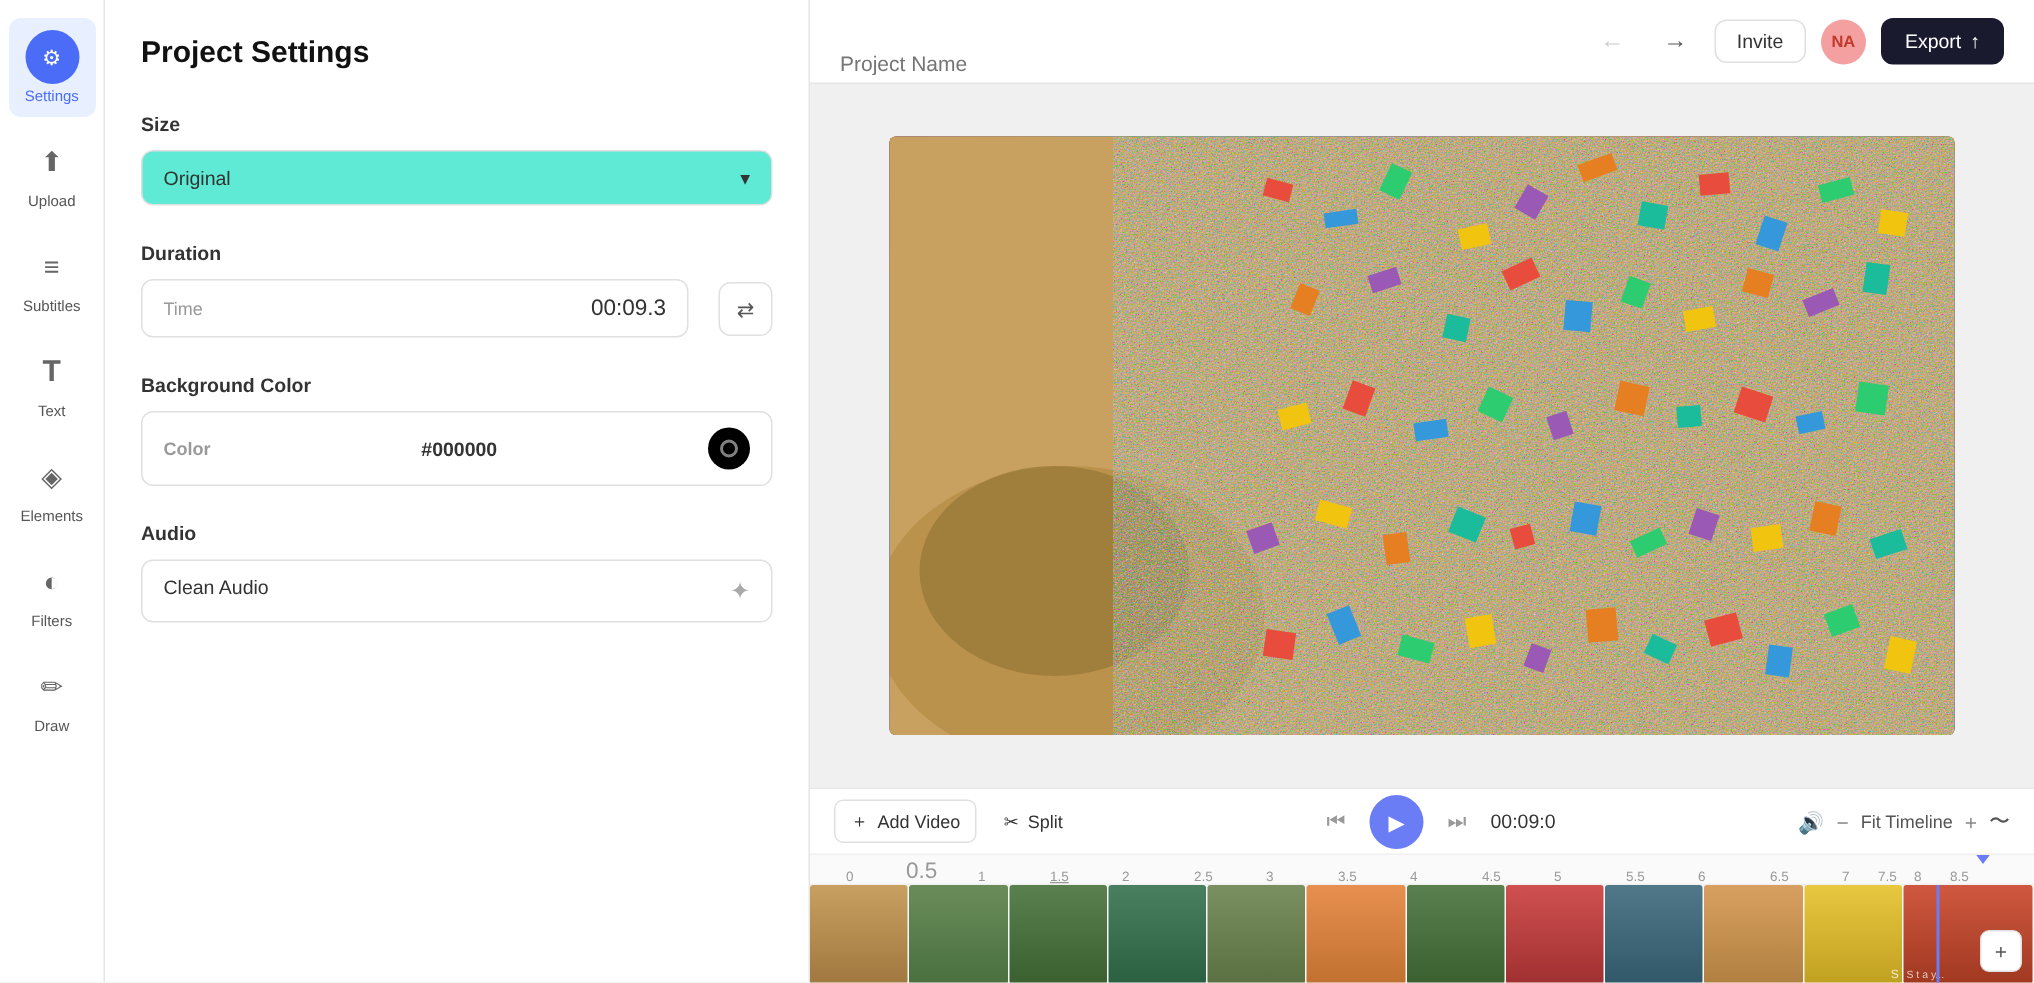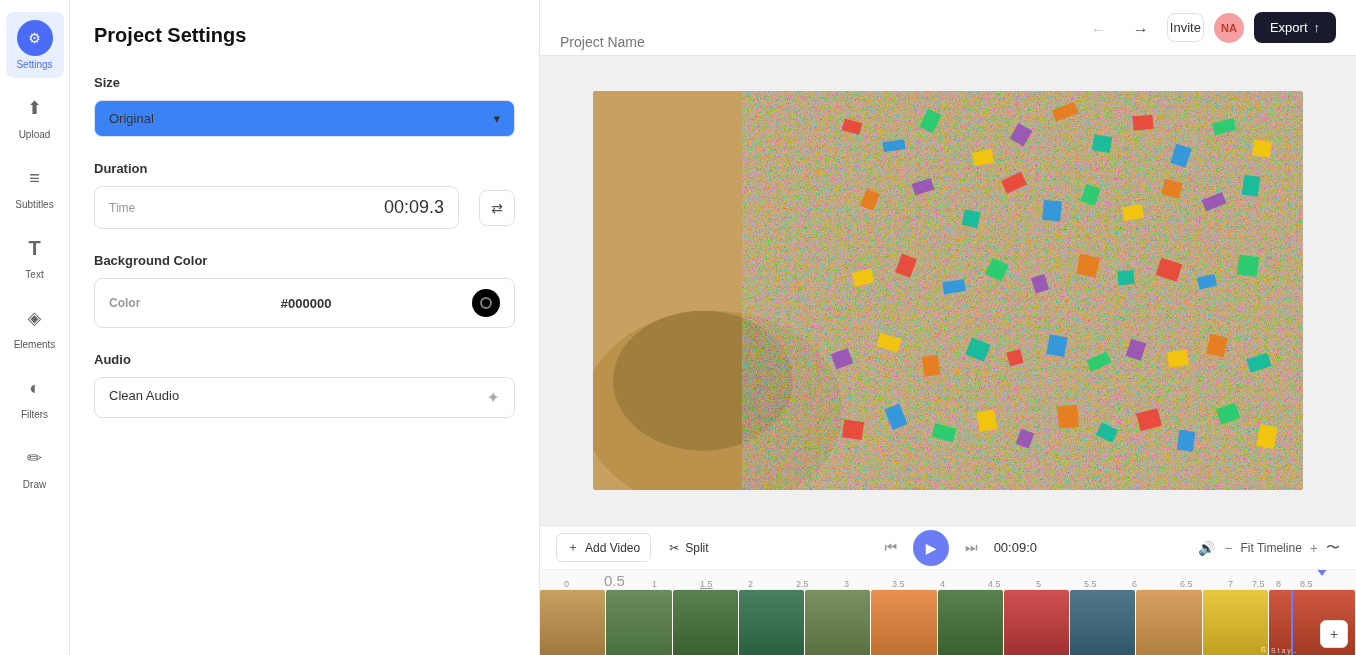--- a/index.html
+++ b/index.html
@@ -77,21 +77,21 @@
     }
     .section-block { margin-bottom: 24px; }
 
     .select-field {
       width: 100%;
       border: 1px solid #e0e0e0;
       border-radius: 8px;
       padding: 10px 14px;
       font-size: 13px;
       color: #333;
-      background: #3b82f6;
+      background: #5eead4;
       display: flex;
       align-items: center;
       justify-content: space-between;
       cursor: pointer;
     }
 
     .duration-row {
       display: flex;
       gap: 20px;
       align-items: center;
@@ -100,21 +100,21 @@
       flex: 1;
       border: 1px solid #e0e0e0;
       border-radius: 8px;
       padding: 10px 14px;
       font-size: 13px;
       display: flex;
       align-items: center;
       justify-content: space-between;
     }
     .duration-label { color: #999; font-size: 12px; }
-    .duration-value { color: #333; font-size: 18px; }
+    .duration-value { color: #333; font-size: 15px; }
     .icon-btn {
       width: 36px;
       height: 36px;
       border: 1px solid #e0e0e0;
       border-radius: 8px;
       display: flex;
       align-items: center;
       justify-content: center;
       cursor: pointer;
       background: #fff;
@@ -204,21 +204,21 @@
       cursor: pointer;
       color: #555;
       font-size: 16px;
       background: transparent;
       border: none;
     }
     .nav-btn.disabled { color: #ccc; cursor: default; }
     .invite-btn {
       border: 1px solid #e0e0e0;
       border-radius: 8px;
-      padding: 6px 2px;
+      padding: 6px 14px;
       font-size: 13px;
       cursor: pointer;
       background: #fff;
       color: #333;
     }
     .avatar-badge {
       width: 30px;
       height: 30px;
       border-radius: 50%;
       background: #f5a0a0;

